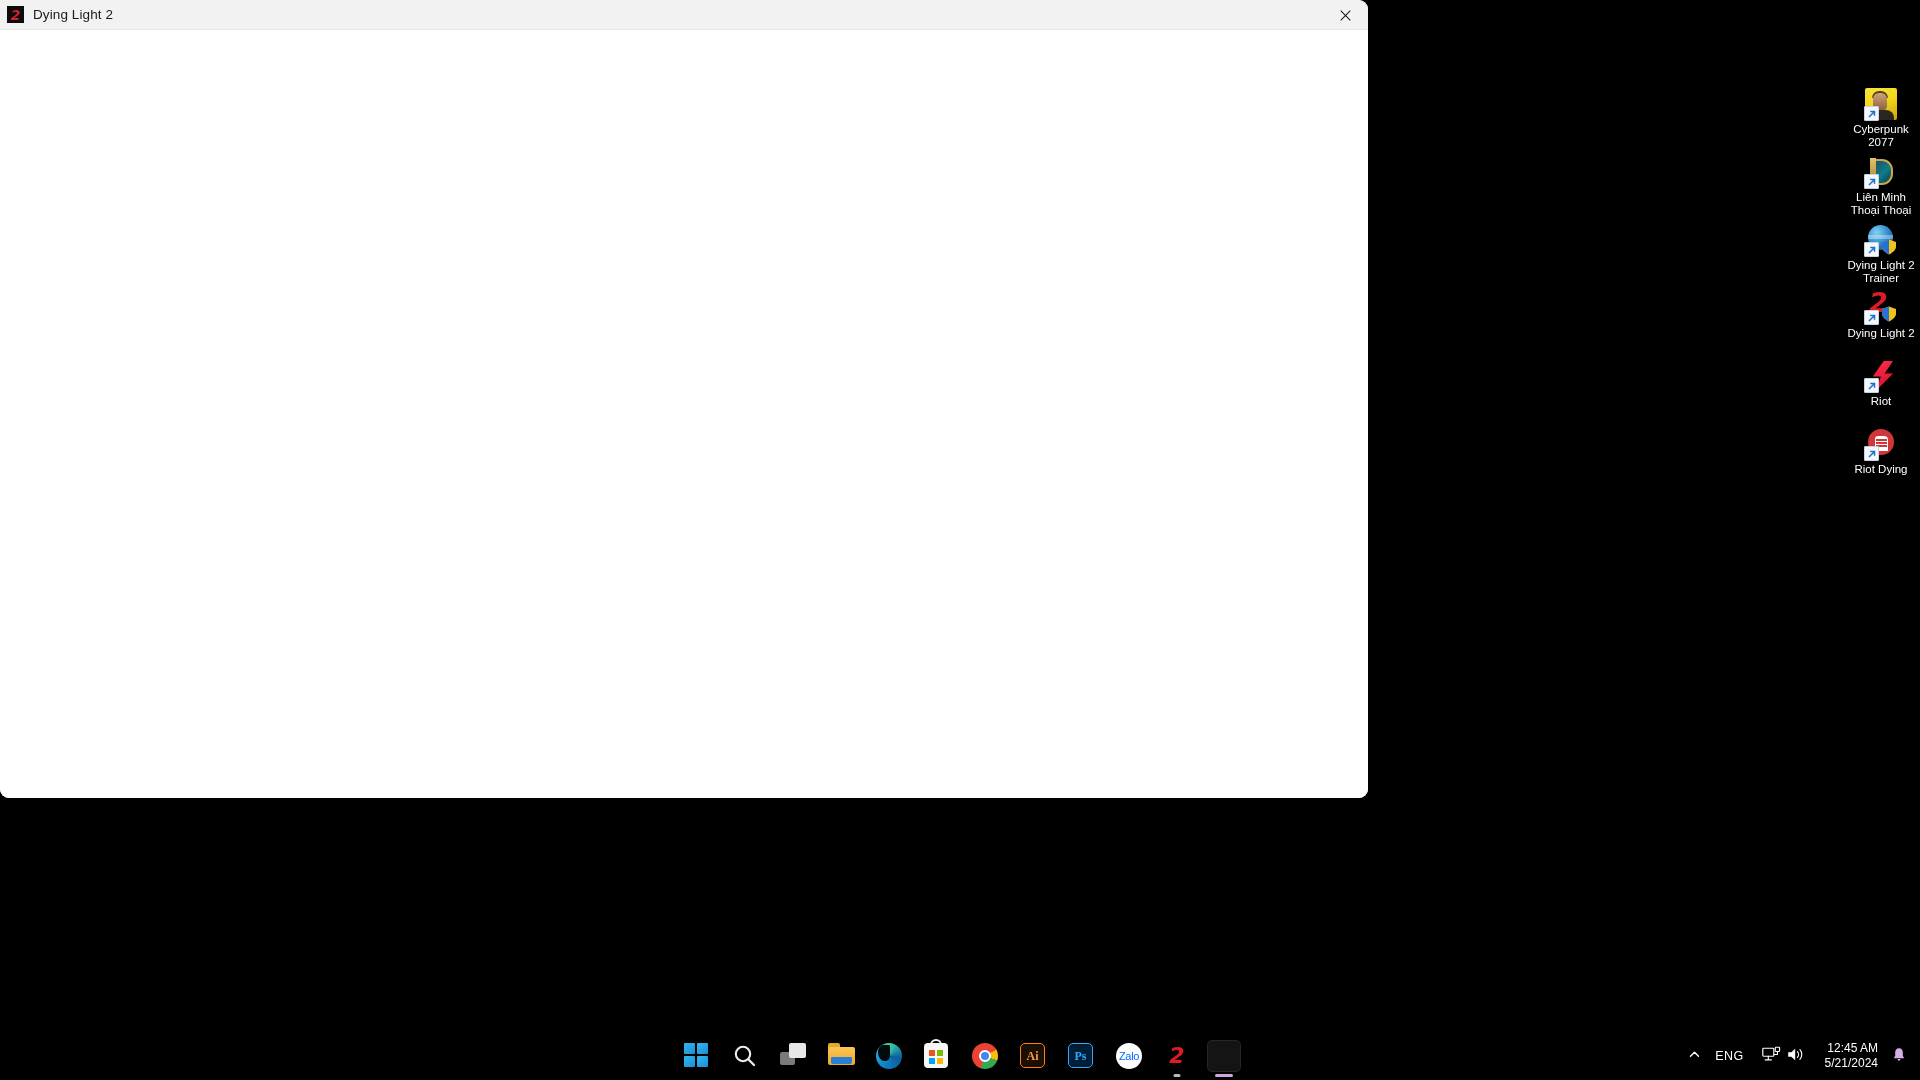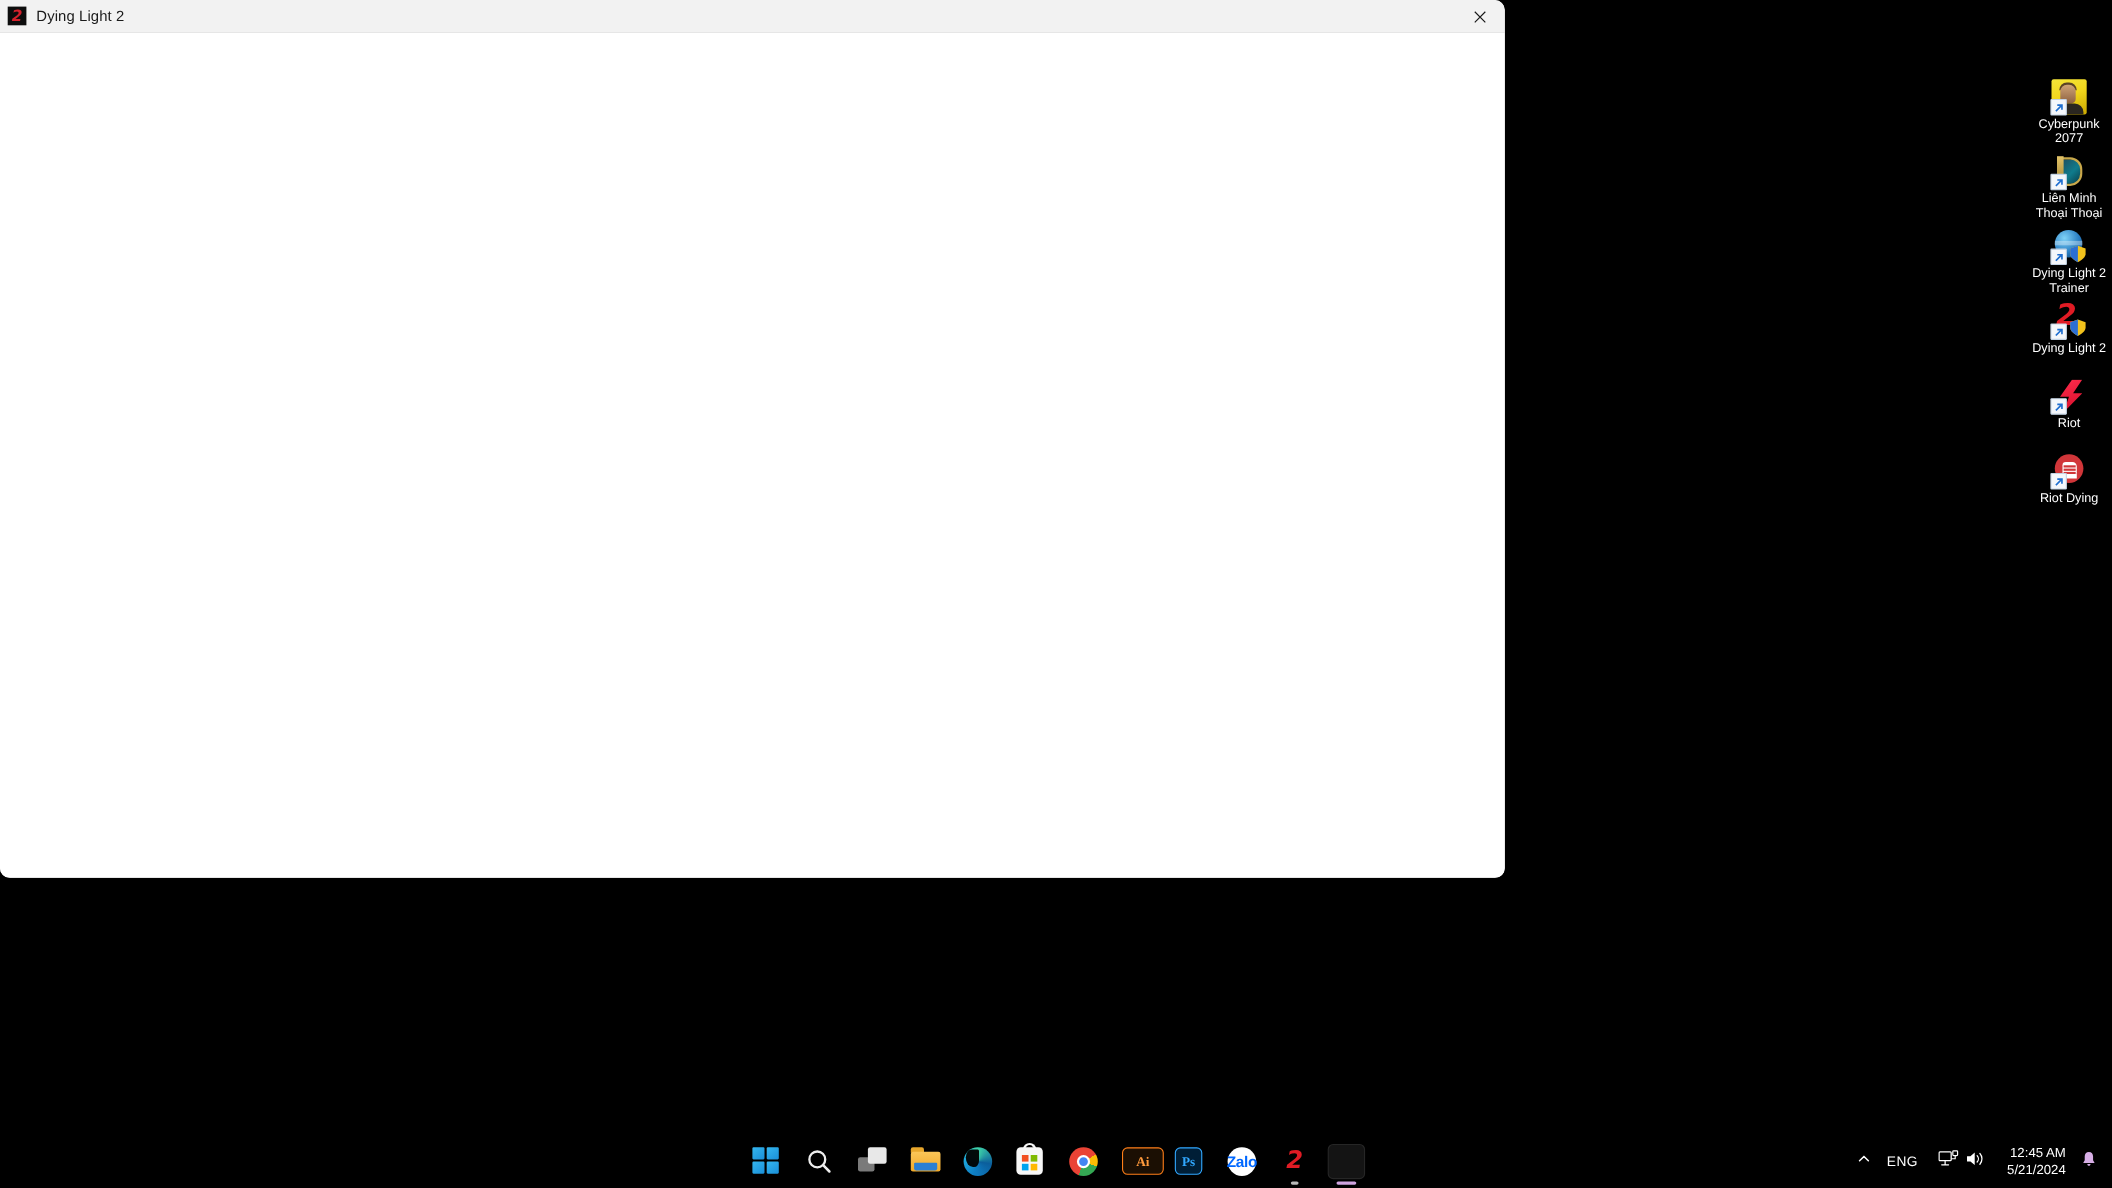--- a/index.html
+++ b/index.html
@@ -88,21 +88,21 @@
   #window-body {
     width: 100%;
     height: calc(100% - 30px);
     background: #ffffff;
   }
 
   
   #icon-grid {
     position: absolute;
     left: 1842px;
-    top: 70px;
+    top: 86px;
     width: 78px;
     display: flex;
     flex-direction: column;
     align-items: center;
   }
 
   .desktop-icon {
     width: 78px;
     height: 68px;
     margin-bottom: 0px;
@@ -344,28 +344,28 @@
   .tb-store .grid i:nth-child(1) { background: #f25022; }
   .tb-store .grid i:nth-child(2) { background: #7fba00; }
   .tb-store .grid i:nth-child(3) { background: #00a4ef; }
   .tb-store .grid i:nth-child(4) { background: #ffb900; }
 
   .tb-chrome { width: 26px; height: 26px; border-radius: 50%;
     background: conic-gradient(from -60deg, #ea4335 0deg 120deg, #fbbc05 120deg 170deg, #34a853 170deg 260deg, #ea4335 260deg 360deg);
     position: relative; }
   .tb-chrome::after { content:""; position:absolute; left:7px; top:7px; width:12px; height:12px; border-radius:50%; background:#4285f4; border:2px solid #fff; box-sizing:border-box; }
 
-  .tb-ai { width: 38px; height: 25px; background: #1b0f03; border: 1.5px solid #ff7f18; border-radius: 5px; display:flex; align-items:center; justify-content:center; }
+  .tb-ai { width: 25px; height: 25px; background: #1b0f03; border: 1.5px solid #ff7f18; border-radius: 5px; display:flex; align-items:center; justify-content:center; }
   .tb-ai span { color:#ff9a3c; font-size: 12px; font-weight: bold; line-height:1; font-family:"Liberation Serif", serif; }
 
   .tb-ps { width: 25px; height: 25px; background: #001e36; border: 1.5px solid #31a8ff; border-radius: 5px; display:flex; align-items:center; justify-content:center; }
   .tb-ps span { color:#31a8ff; font-size: 12px; font-weight: bold; line-height:1; font-family:"Liberation Serif", serif; }
 
   .tb-zalo { width: 26px; height: 26px; border-radius: 50%; background: #ffffff; display:flex; align-items:center; justify-content:center; position:relative; }
-  .tb-zalo span { color:#0068ff; font-size:14px; font-weight:bold; letter-spacing:-0.3px; line-height:1; }
+  .tb-zalo span { color:#0068ff; font-size:11px; font-weight:normal; letter-spacing:-0.3px; line-height:1; }
 
   .tb-dl2 { width: 26px; height: 26px; display:flex; align-items:center; justify-content:center; }
   .tb-dl2 span { color:#e01b24; font-size:22px; font-weight:bold; font-style:italic; line-height:1; font-family:"DejaVu Sans", sans-serif; }
 
   .tb-window-thumb {
     width: 34px; height: 32px;
     background: #141414;
     border: 1px solid #262626;
     border-radius: 5px;
   }

